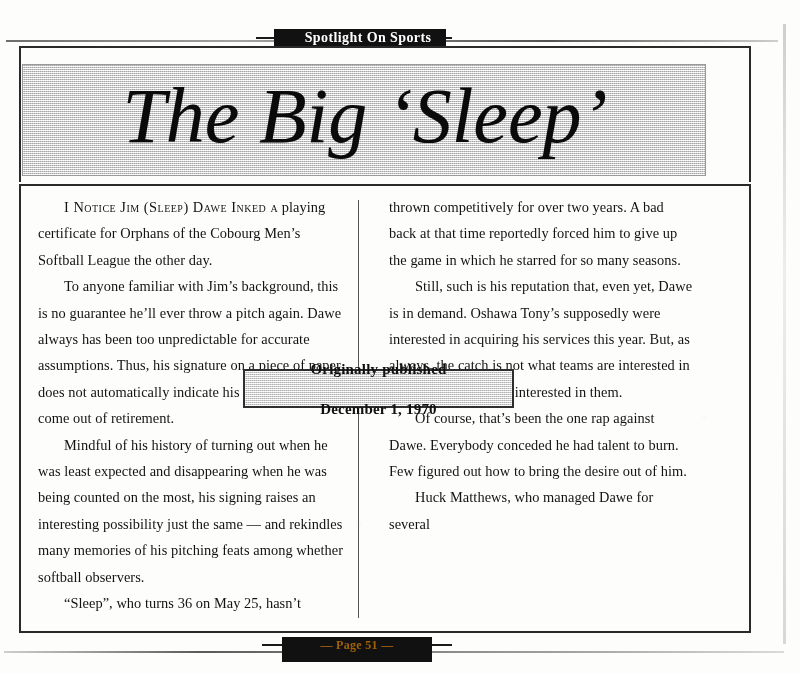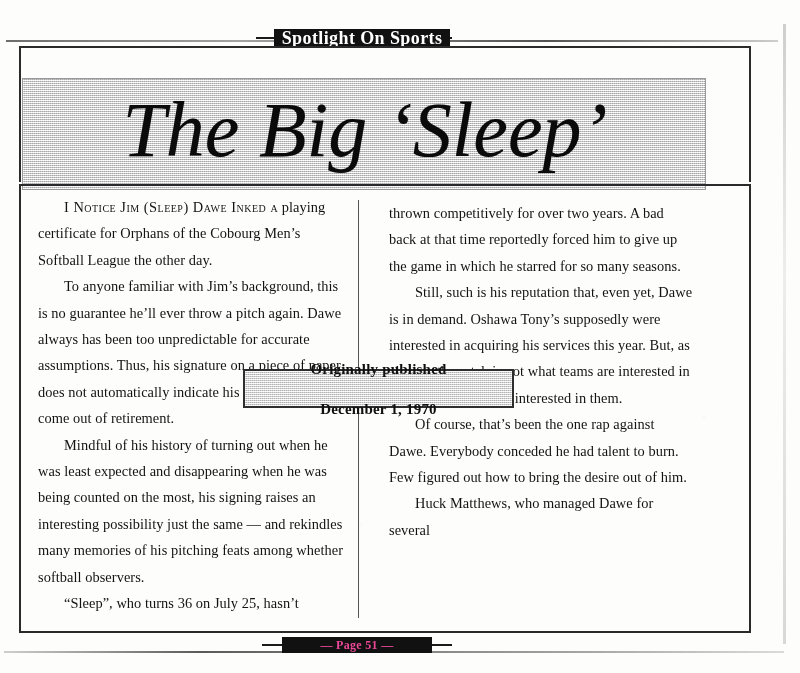--- a/index.html
+++ b/index.html
@@ -66,30 +66,31 @@
       rgba(150,150,150,0.45) 0%,
       rgba(190,190,190,0.25) 40%,
       rgba(160,160,160,0.4) 100%);
   }
 
   
   .masthead {
     position: absolute;
     left: 274px;
     top: 29px;
-    width: 176px;
+    width: 156px;
     height: 18px;
     background: #111111;
     color: #ffffff;
     font-weight: bold;
-    font-size: 18px;
+    font-size: 14px;
     letter-spacing: 0.4px;
     text-align: center;
     line-height: 18px;
     white-space: nowrap;
+    padding-left: 16px;
   }
   .masthead-wing {
     position: absolute;
     top: 37px;
     height: 2px;
     background: #1a1a1a;
   }
   .masthead-wing.left  { left: 256px;  width: 20px; }
   .masthead-wing.right { left: 432px;  width: 20px; }
 
@@ -114,21 +115,20 @@
     background-image:
       repeating-linear-gradient(0deg,
         rgba(255,255,255,0.85) 0px, rgba(255,255,255,0.85) 1px,
         rgba(150,150,150,0.5) 1px, rgba(150,150,150,0.5) 2px),
       repeating-linear-gradient(90deg,
         rgba(255,255,255,0.8) 0px, rgba(255,255,255,0.8) 1px,
         rgba(140,140,140,0.5) 1px, rgba(140,140,140,0.5) 2px);
     border: 1px solid #9a9a9a;
     box-sizing: border-box;
     overflow: hidden;
-    margin-top: 14px;
   }
   .title-text {
     position: absolute;
     left: 0;
     top: 0;
     width: 684px;
     height: 112px;
     display: flex;
     align-items: center;
     justify-content: center;
@@ -182,21 +182,20 @@
     margin: 0 0 0 0;
     font-size: 14.4px;
     line-height: 26.4px;
     color: #131313;
     text-indent: 26px;
     text-align: left;
     letter-spacing: 0.05px;
   }
   p.para.cont {
     text-indent: 0;
-    margin-top: 6px;
   }
   .leadin {
     font-variant: small-caps;
     letter-spacing: 0.5px;
     text-align: center;
   }
 
   
   .stamp {
     position: absolute;
@@ -228,23 +227,23 @@
     white-space: nowrap;
     letter-spacing: 0.2px;
   }
 
   
   .footer-bar {
     position: absolute;
     left: 282px;
     top: 637px;
     width: 150px;
-    height: 16px;
+    height: 25px;
     background: #111111;
-    color: #ec4899;
+    color: #a16207;
     font-weight: bold;
     font-size: 12px;
     text-align: center;
     line-height: 17px;
     white-space: nowrap;
     letter-spacing: 0.3px;
   }
   .footer-wing {
     position: absolute;
     top: 644px;
@@ -275,21 +274,21 @@
 
   <div class="body-frame"></div>
   <div class="col-divider"></div>
 
   <div class="columns">
 
     <div class="col left">
       <p class="para"><span class="leadin">I Notice Jim (Sleep) Dawe Inked a</span><span> playing certificate for Orphans of the Cobourg Men’s Softball League the other day.</span></p>
       <p class="para">To anyone familiar with Jim’s background, this is no guarantee he’ll ever throw a pitch again. Dawe always has been too unpredictable for accurate assumptions. Thus, his signature on a piece of paper does not automatically indicate his intention to come out of retirement.</p>
       <p class="para">Mindful of his history of turning out when he was least expected and disappearing when he was being counted on the most, his signing raises an interesting possibility just the same — and rekindles many memories of his pitching feats among whether softball observers.</p>
-      <p class="para">“Sleep”, who turns 36 on July 25, hasn’t</p>
+      <p class="para">“Sleep”, who turns 36 on May 25, hasn’t</p>
     </div>
 
     <div class="col right">
       <p class="para cont">thrown competitively for over two years. A bad back at that time reportedly forced him to give up the game in which he starred for so many seasons.</p>
       <p class="para">Still, such is his reputation that, even yet, Dawe is in demand. Oshawa Tony’s supposedly were interested in acquiring his services this year. But, as always, the catch is not what teams are interested in him but whether he’s interested in them.</p>
       <p class="para">Of course, that’s been the one rap against Dawe. Everybody conceded he had talent to burn. Few figured out how to bring the desire out of him.</p>
       <p class="para">Huck Matthews, who managed Dawe for several</p>
     </div>
 
   </div>

